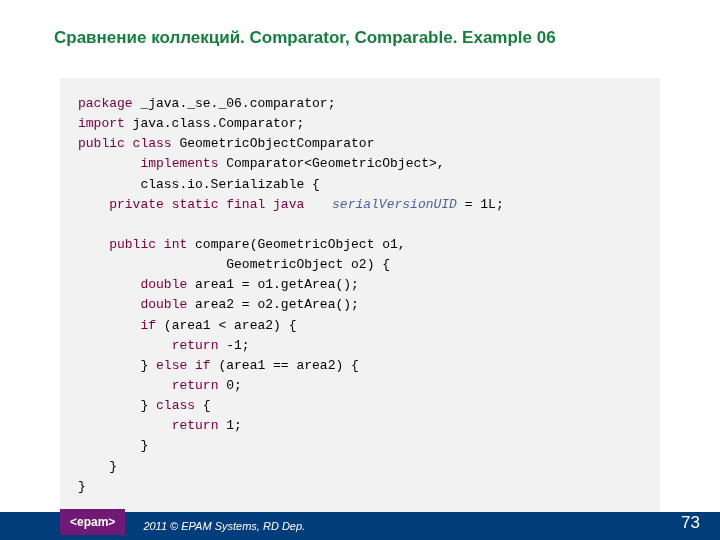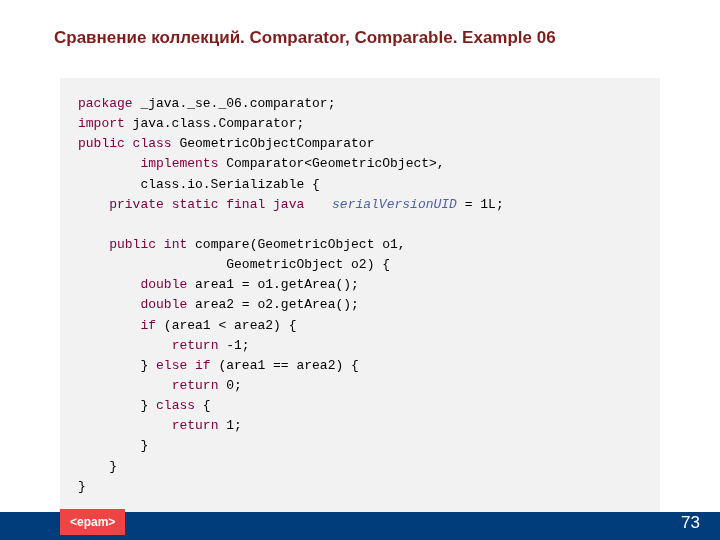--- a/index.html
+++ b/index.html
@@ -5,21 +5,21 @@
   * { margin: 0; padding: 0; box-sizing: border-box; }
   body {
     width: 720px;
     height: 540px;
     font-family: Arial, sans-serif;
     background: #fff;
     position: relative;
     overflow: hidden;
   }
   .title {
-    color: #7f1d1d;
+    color: #15803d;
     font-size: 17px;
     font-weight: bold;
     padding: 28px 0 0 54px;
   }
   .code-block {
     background: #f2f2f2;
     margin: 30px 60px 0 60px;
     padding: 16px 18px;
     font-family: "Courier New", monospace;
     font-size: 13px;
@@ -33,21 +33,21 @@
     position: absolute;
     left: 0;
     right: 0;
     bottom: 0;
     height: 28px;
     background: #003d7a;
     display: flex;
     align-items: center;
   }
   .logo-box {
-    background: #ef4444;
+    background: #701a75;
     color: #fff;
     font-size: 12px;
     font-weight: bold;
     padding: 6px 10px;
     margin-left: 60px;
     margin-right: 18px;
     transform: translateY(-4px);
   }
   .footer-text {
     color: #fff;
@@ -83,14 +83,15 @@
         <span>} </span><span class="kw">else if</span><span> (area1 == area2) {</span>
             <span class="kw">return</span><span> 0;</span>
         <span>} </span><span class="kw">class</span><span> {</span>
             <span class="kw">return</span><span> 1;</span>
         <span>}</span>
     <span>}</span>
 <span>}</span></div>
 
 <div class="footer">
   <div class="logo-box">&lt;epam&gt;</div>
+  <div class="footer-text">2011 © EPAM Systems, RD Dep.</div>
   <div class="page-num">73</div>
 </div>
 
 </body></html>

